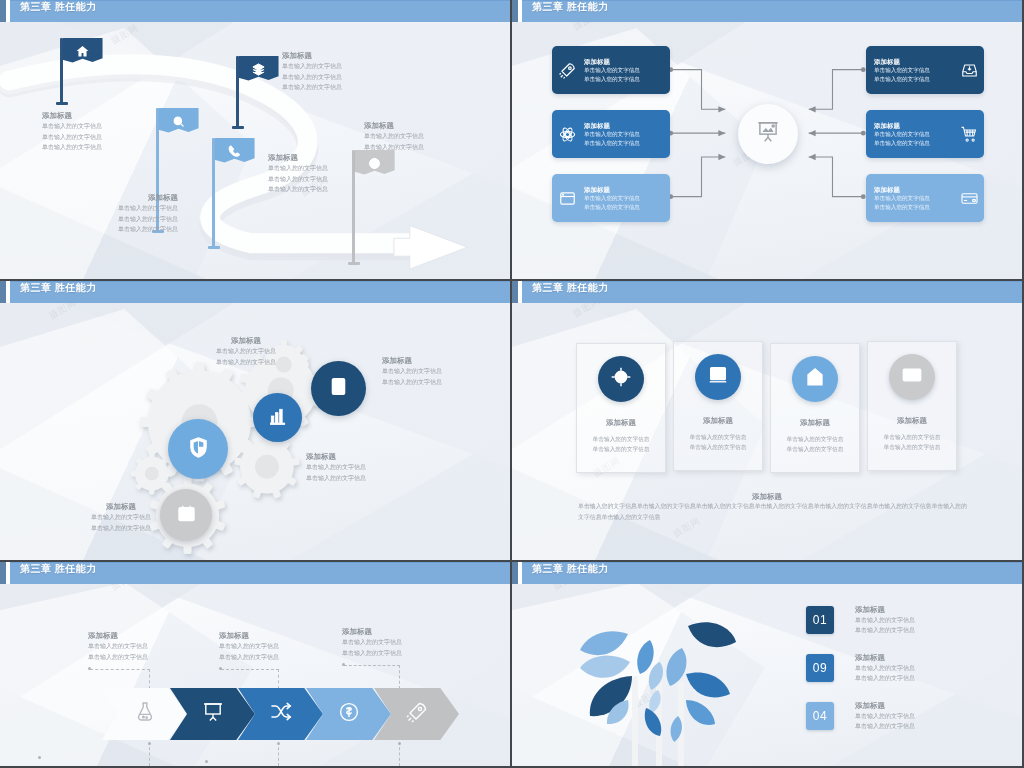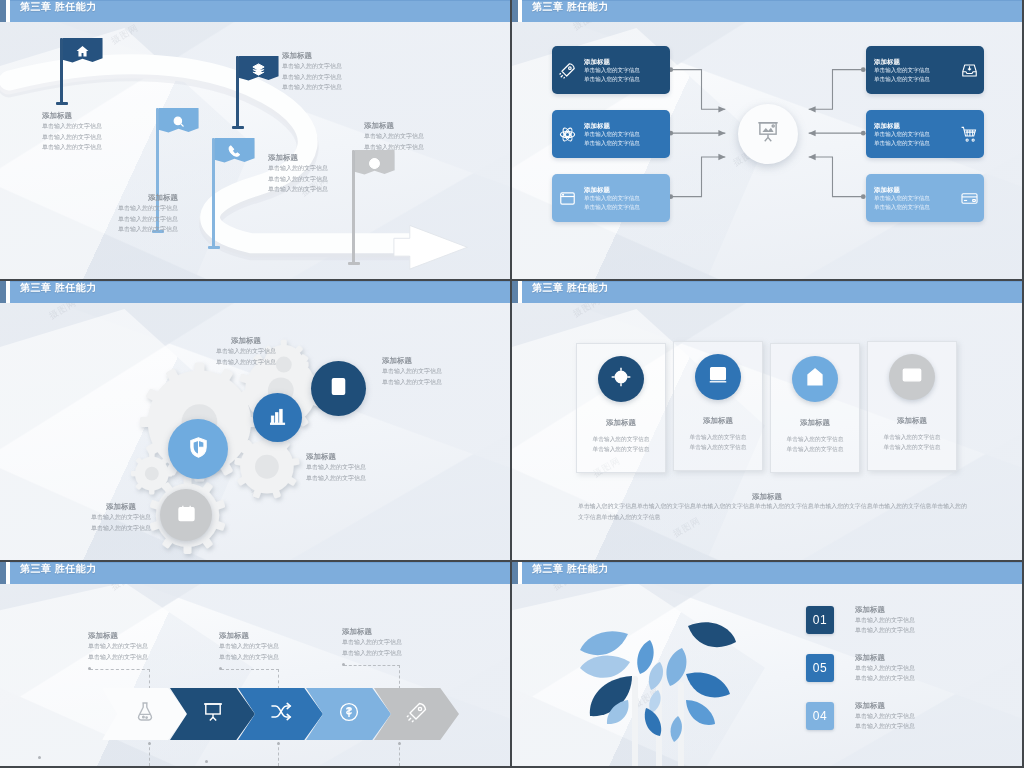--- a/index.html
+++ b/index.html
@@ -850,21 +850,21 @@
 
       <div class="numrow" style="left:294px;top:20px;">
         <div class="numbox n-navy">01</div>
         <div class="nt">
           <div class="ntt">添加标题</div>
           <div class="ntl">单击输入您的文字信息</div>
           <div class="ntl">单击输入您的文字信息</div>
         </div>
       </div>
       <div class="numrow" style="left:294px;top:68px;">
-        <div class="numbox n-mid">05</div>
+        <div class="numbox n-mid">09</div>
         <div class="nt">
           <div class="ntt">添加标题</div>
           <div class="ntl">单击输入您的文字信息</div>
           <div class="ntl">单击输入您的文字信息</div>
         </div>
       </div>
       <div class="numrow" style="left:294px;top:116px;">
         <div class="numbox n-light">04</div>
         <div class="nt">
           <div class="ntt">添加标题</div>

